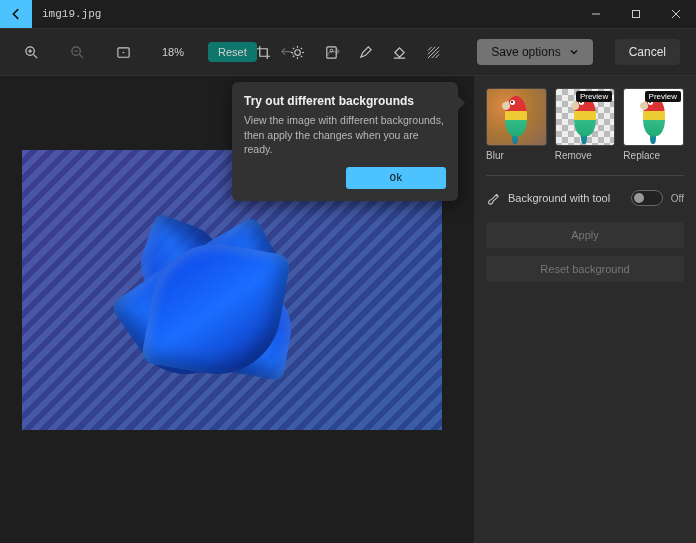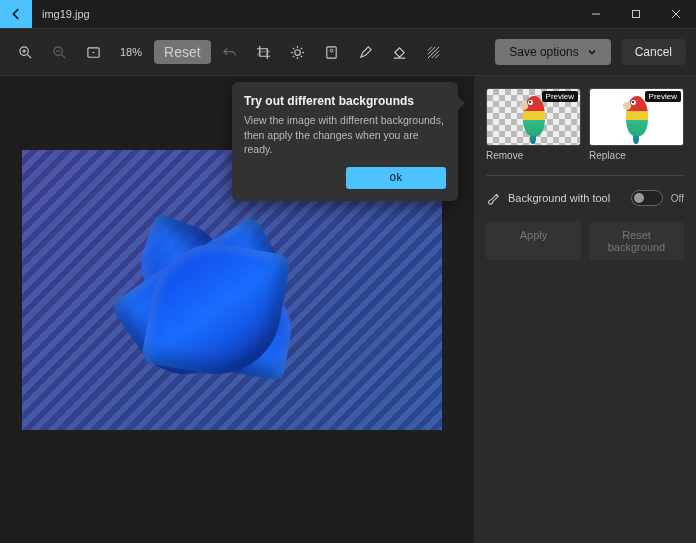--- a/index.html
+++ b/index.html
@@ -2,32 +2,32 @@
 <html><head>
 <meta charset="utf-8">
 <style>
   * { box-sizing: border-box; margin: 0; padding: 0; font-family: "Segoe UI", -apple-system, sans-serif; }
   body { width: 696px; height: 543px; background: #1e1e1e; color: #e8e8e8; overflow: hidden; position: relative; }
 
   
   .title-bar { height: 28px; display: flex; align-items: center; background: #1e1e1e; }
   .back-btn { width: 32px; height: 28px; background: #4cc2ff; display: flex; align-items: center; justify-content: center; }
   .back-btn svg { width: 14px; height: 14px; }
-  .title-text { margin-left: 10px; font-size: 11px; color: #d0d0d0; }
+  .title-text { margin-left: 10px; font-size: 11px; color: #d0d0d0; font-family: Liberation Mono, monospace; }
   .title-spacer { flex: 1; }
   .win-btn { width: 40px; height: 28px; display: flex; align-items: center; justify-content: center; color: #c8c8c8; }
   .win-btn svg { width: 10px; height: 10px; }
 
   
-  .toolbar { height: 48px; display: flex; align-items: center; background: #272727; padding: 0 10px; gap: 4px; border-top: 1px solid #333; border-bottom: 1px solid #333; }
+  .toolbar { height: 48px; display: flex; align-items: center; background: #272727; padding: 0 16px; gap: 16px; border-top: 1px solid #333; border-bottom: 1px solid #333; }
   .tool-btn { width: 30px; height: 30px; display: flex; align-items: center; justify-content: center; color: #c8c8c8; border-radius: 4px; cursor: pointer; }
   .tool-btn.dim { opacity: 0.4; }
   .tool-btn svg { width: 15px; height: 15px; }
   .zoom-pct { font-size: 11px; color: #d0d0d0; padding: 0 8px; }
-  .reset-btn { font-size: 14px; color: #d0d0d0; padding: 4px 10px; border-radius: 4px; cursor: pointer; background: #737373; }
+  .reset-btn { font-size: 11px; color: #d0d0d0; padding: 4px 10px; border-radius: 4px; cursor: pointer; background: #0f766e; }
   .toolbar-spacer { flex: 1; }
   .center-tools { display: flex; gap: 4px; position: absolute; left: 50%; transform: translateX(-50%); }
   .save-btn { background: #737373; color: #111; font-size: 12px; font-weight: 500; padding: 6px 14px; border-radius: 4px; display: flex; align-items: center; gap: 8px; cursor: pointer; }
   .save-btn svg { width: 10px; height: 10px; }
   .cancel-btn { background: #333; color: #e0e0e0; font-size: 12px; padding: 6px 14px; border-radius: 4px; cursor: pointer; margin-left: 6px; }
 
   
   .content { position: absolute; top: 76px; left: 0; right: 0; bottom: 0; display: flex; }
   .canvas-area { flex: 1; position: relative; display: flex; align-items: center; justify-content: center; }
   .image-canvas { width: 420px; height: 280px; background: linear-gradient(135deg, #4a3d8f, #2a4d8f); position: relative; overflow: hidden; margin-top: -40px; margin-left: -10px; }
@@ -56,21 +56,21 @@
   .parrot-tail { position: absolute; left: 18px; top: 40px; width: 6px; height: 14px; background: linear-gradient(#2a7, #17a); border-radius: 0 0 40% 40%; }
   .preview-tag { position: absolute; top: 2px; right: 2px; background: #111; color: #fff; font-size: 8px; padding: 1px 4px; border-radius: 2px; }
   .bg-label { font-size: 10px; color: #c0c0c0; }
   .divider { height: 1px; background: #444; margin: 14px 0; }
   .brush-row { display: flex; align-items: center; gap: 8px; font-size: 11px; color: #d0d0d0; }
   .brush-row svg { width: 14px; height: 14px; }
   .brush-row .spacer { flex: 1; }
   .toggle { width: 32px; height: 16px; background: #222; border: 1px solid #666; border-radius: 10px; position: relative; }
   .toggle::after { content: ""; position: absolute; left: 2px; top: 2px; width: 10px; height: 10px; background: #999; border-radius: 50%; }
   .toggle-state { font-size: 10px; color: #b0b0b0; }
-  .panel-actions { display: flex; gap: 8px; margin-top: 16px; }
+  .panel-actions { display: flex; gap: 8px; margin-top: 16px; flex-direction: column; }
   .panel-btn { flex: 1; text-align: center; font-size: 11px; padding: 7px 4px; border-radius: 4px; background: #333; color: #777; }
 
   
   .tooltip { position: absolute; left: 232px; top: 82px; width: 226px; background: #323232; border-radius: 6px; padding: 12px; box-shadow: 0 4px 18px rgba(0,0,0,0.5); z-index: 10; }
   .tooltip::after { content: ""; position: absolute; right: -7px; top: 14px; width: 0; height: 0; border-top: 7px solid transparent; border-bottom: 7px solid transparent; border-left: 7px solid #323232; }
   .tip-title { font-size: 12px; font-weight: 600; margin-bottom: 5px; color: #f0f0f0; }
   .tip-body { font-size: 10.5px; color: #b8b8b8; line-height: 1.4; margin-bottom: 10px; }
   .tip-ok { background: #4cc2ff; color: #111; font-size: 11px; font-weight: 500; text-align: center; padding: 5px; border-radius: 3px; cursor: pointer; float: right; width: 100px; font-family: Liberation Mono, monospace; }
   .clearfix::after { content: ""; display: table; clear: both; }
 </style>
@@ -207,20 +207,31 @@
         <div class="petal p2"></div>
         <div class="petal p4"></div>
         <div class="petal p1"></div>
       </div>
     </div>
   </div>
 
   <div class="side-panel">
     <div class="bg-options">
       <div class="bg-card">
+        <div class="bg-thumb blur-bg">
+          <div class="parrot">
+              <div class="parrot-tail"></div>
+              <div class="parrot-body"></div>
+              <div class="parrot-beak"></div>
+              <div class="parrot-eye"></div>
+            </div>
+        </div>
+        <div class="bg-label">Blur</div>
+      </div>
+      <div class="bg-card">
         <div class="bg-thumb trans-bg">
           <div class="parrot">
               <div class="parrot-tail"></div>
               <div class="parrot-body"></div>
               <div class="parrot-beak"></div>
               <div class="parrot-eye"></div>
             </div>
           <div class="preview-tag">Preview</div>
         </div>
         <div class="bg-label">Remove</div>

